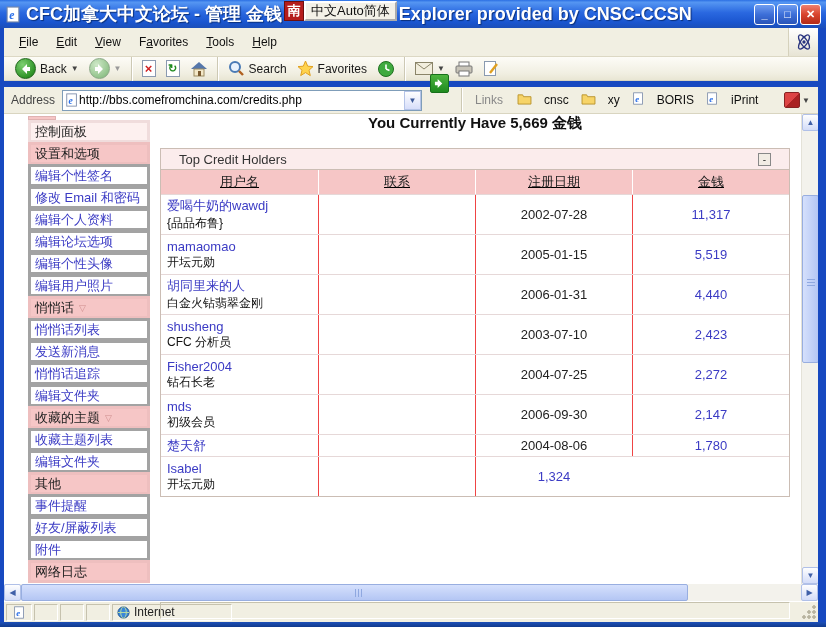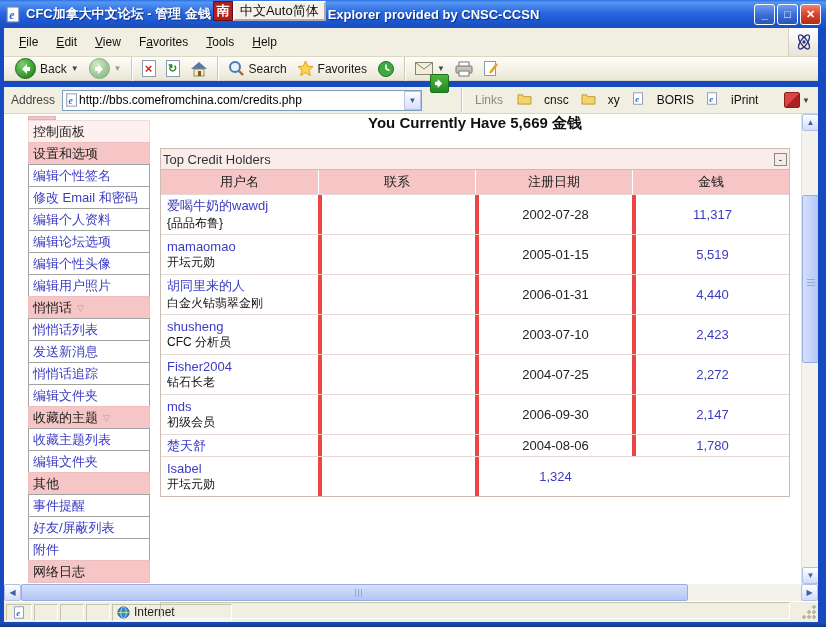--- a/index.html
+++ b/index.html
@@ -10,21 +10,21 @@
     position:relative;
     font-size:12px;
   }
   
   .titlebar{
     position:absolute; left:0; top:0; width:826px; height:28px;
     background:linear-gradient(180deg,#2b6fe3 0%,#5596f2 8%,#2a68e0 45%,#1a55cf 80%,#1c4fb8 100%);
     display:flex; align-items:center; padding:0 5px; color:#fff;
   }
   .titlebar .app-icon{ width:17px; height:17px; margin-right:4px; flex:0 0 auto; }
-  .title-text{ font-weight:bold; font-size:13px; white-space:nowrap; text-shadow:1px 1px 1px #0a2f7a; }
+  .title-text{ font-weight:bold; font-size:18px; white-space:nowrap; text-shadow:1px 1px 1px #0a2f7a; }
   .ime-overlay{ display:flex; align-items:flex-start; margin:0 2px; position:relative; top:-3px; }
   .ime-icon{ width:20px; height:20px; background:#b51c1c; border:1px solid #6d0e0e; color:#fff;
     font-size:13px; font-weight:bold; display:flex; align-items:center; justify-content:center; }
   .ime-panel{ height:20px; background:#f3f1e8; border:2px outset #fff; color:#111; font-size:13px;
     display:flex; align-items:center; padding:0 5px; font-weight:normal; }
   .win-controls{ margin-left:auto; display:flex; gap:2px; }
   .win-btn{ width:21px; height:21px; border-radius:3px; border:1px solid #fff;
     display:flex; align-items:center; justify-content:center; color:#fff; font-size:11px; font-weight:bold;
     background:linear-gradient(180deg,#6f9df0 0%,#3d6fd8 50%,#2a54b8 100%); }
   .win-btn.close{ background:linear-gradient(180deg,#ee8070 0%,#d9442e 50%,#b32a18 100%); }
@@ -62,41 +62,41 @@
   .links-label{ color:#888; padding:0 4px; }
   .link-item{ display:flex; align-items:center; gap:12px; padding:0 6px; color:#111; }
   .plugin-btn{ margin-left:auto; display:flex; align-items:center; gap:2px; padding-right:4px; }
   .plugin-box{ width:16px; height:16px; background:linear-gradient(135deg,#d44 50%,#a22 50%); border:1px solid #822; border-radius:2px; }
   
   .content{ position:absolute; left:4px; top:114px; width:814px; height:470px; background:#fff; overflow:hidden; }
   .page{ position:absolute; left:0; top:0; width:797px; height:470px; overflow:hidden; }
   
   .sidebar{ position:absolute; left:24px; top:2px; width:122px; }
   .sb-sliver{ width:28px; height:4px; background:#f6c6c6; border:1px solid #e0b2b2; margin-bottom:1px; }
-  .sb-item{ height:23px; border:1px solid #a3a3a3; margin-top:-1px; display:flex; align-items:center;
+  .sb-item{ height:23px; border:3px solid #a3a3a3; margin-top:-1px; display:flex; align-items:center;
     padding:0 4px; font-size:13px; background:#fff; white-space:nowrap; overflow:hidden; }
   .sb-item.link{ color:#3b3bc4; }
   .sb-item.header{ background:#f6c6c6; color:#222; border-color:#eebfbf; }
   .sb-item.subheader{ background:#fdf0ef; color:#222; border-color:#f0dcdc; }
   .sb-arrow{ color:#cf8f8f; font-size:9px; margin-left:5px; }
   
   .main{ position:absolute; left:156px; top:0; width:630px; }
   .heading{ text-align:center; font-weight:bold; font-size:15px; color:#111; }
   .panel{ margin-top:15px; border:1px solid #cbbdb4; }
-  .panel-title{ height:21px; background:#fbecec; display:flex; align-items:center; padding:0 2px;
+  .panel-title{ height:21px; background:#fbecec; display:flex; align-items:center; padding:0 18px;
     font-size:13px; color:#333; border-bottom:1px solid #cbbdb4; }
   .collapse-btn{ margin-left:auto; width:13px; height:13px; border:1px solid #888; background:#f2ece4;
     font-size:10px; line-height:11px; text-align:center; color:#333; }
-  .thead{ display:flex; background:#f6c6c6; height:24px; }
+  .thead{ display:flex; background:#f6c6c6; height:24px;text-decoration:underline; }
   .thead .th{ width:25%; display:flex; align-items:center; justify-content:center; font-size:13px; color:#222;
     border-left:1px solid #fff; }
   .thead .th:first-child{ border-left:none; }
   .trow{ display:flex; border-top:1px solid #e6d8d8; min-height:40px; }
   .trow.single{ min-height:22px; }
-  .td{ width:25%; border-left:4px solid #ef4444; display:flex; flex-direction:column; justify-content:center; }
+  .td{ width:25%; border-left:1px solid #ef4444; display:flex; flex-direction:column; justify-content:center; }
   .td:first-child{ border-left:none; padding-left:6px; }
   .td.center{ align-items:center; font-size:13px; color:#222; }
   .user-link{ color:#3b3bc4; font-size:13px; }
   .user-sub{ color:#111; font-size:12px; }
   .credits{ color:#3b3bc4; font-size:13px; }
   
   .vscroll{ position:absolute; right:0; top:0; width:17px; height:470px; background:#f3f2ec; border-left:1px solid #e4e2d8; }
   .scroll-btn{ width:17px; height:17px; background:linear-gradient(180deg,#fefefe,#d3dcf8);
     border:1px solid #b0c0e8; border-radius:2px; display:flex; align-items:center; justify-content:center;
     color:#4060a8; font-size:8px; }

